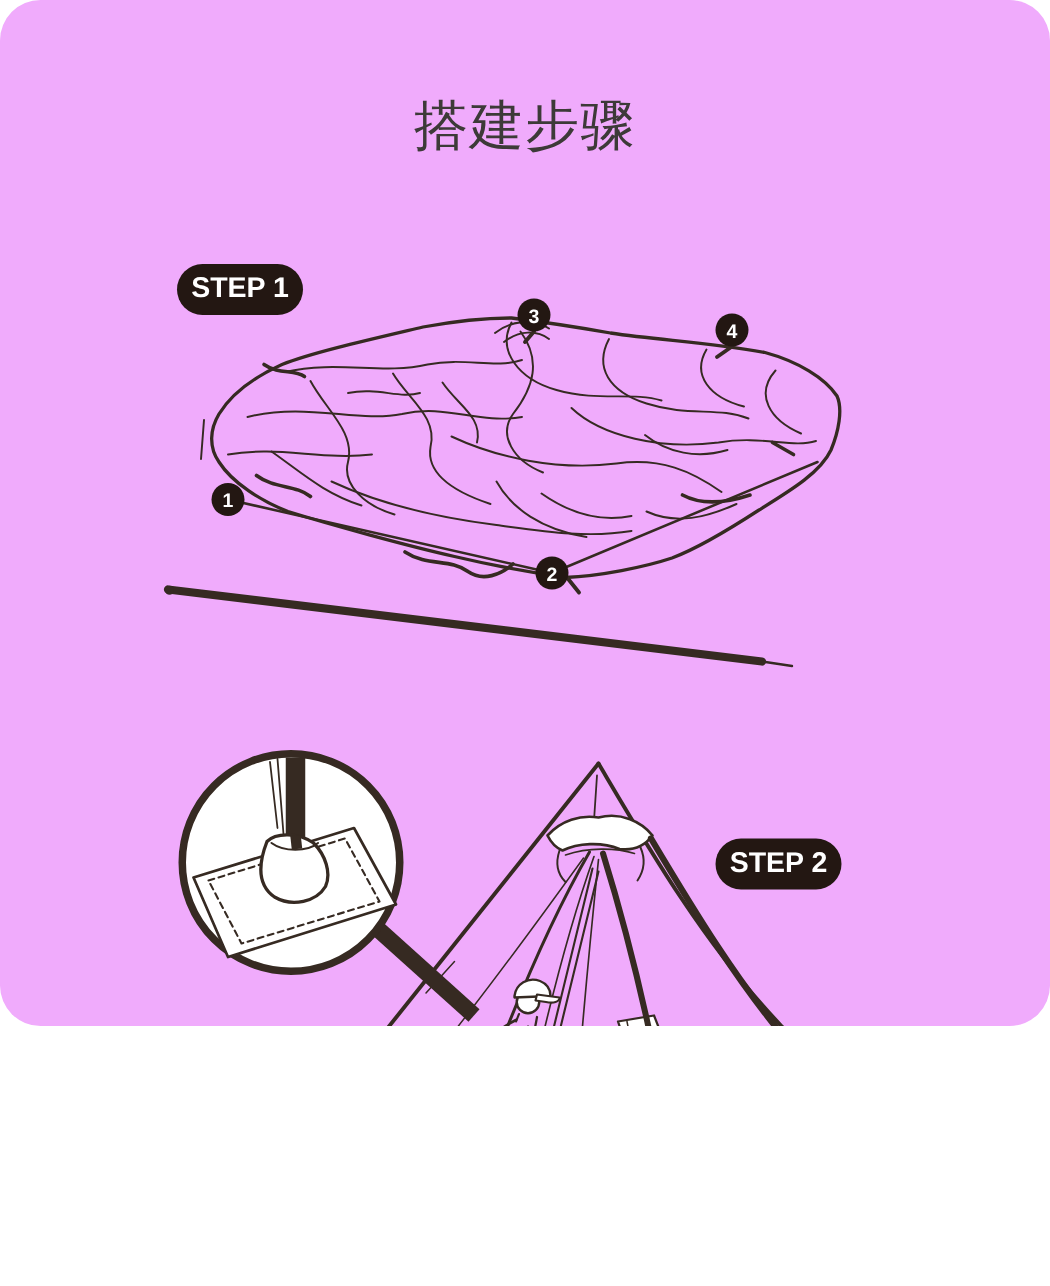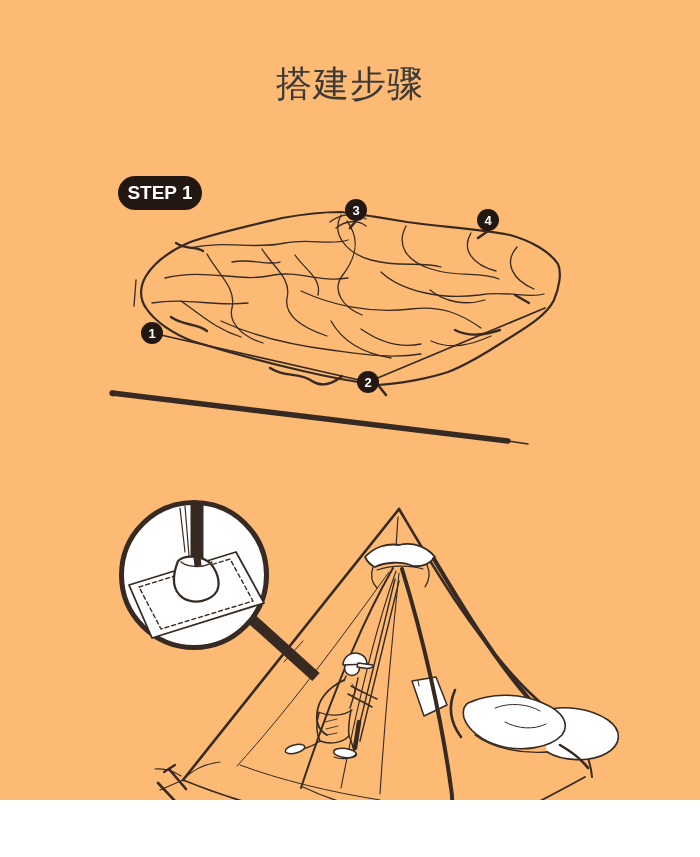--- a/index.html
+++ b/index.html
@@ -1,18 +1,18 @@
 <!DOCTYPE html>
 <html><head>
 <meta charset="utf-8">
 <style>
   html,body{margin:0;padding:0;background:#ffffff;}
   .canvas{
-    position:relative;width:700px;height:800px;background:#fdba74;
-    overflow:hidden;font-family:"Liberation Sans",sans-serif;
+    position:relative;width:700px;height:684px;background:#f0abfc;
+    overflow:hidden;font-family:"Liberation Sans",sans-serif;border-radius:27px;
   }
   .page-title{
     position:absolute;left:0;top:60px;width:700px;text-align:center;
     font-family:"Liberation Serif","DejaVu Serif",serif;
     font-size:36px;font-weight:400;color:#3d3a38;letter-spacing:1px;
   }
   .art{position:absolute;left:0;top:0;width:700px;height:857px;color:#362a22;}
   .art path,.art line,.art circle,.art ellipse{vector-effect:none;}
   .step-pill{
     position:absolute;width:84px;height:34px;background:#231712;border-radius:17px;
@@ -180,19 +180,20 @@
       <path stroke-width="1.2" d="M180,508 L185,552"></path>
       <path stroke-width="13" stroke-linecap="butt" d="M197,505 L197,561"></path>
       <path stroke-width="8" stroke-linecap="butt" d="M197,558 L199,569"></path>
       <path stroke-width="2.2" fill="#ffffff" d="M178,561 C171,579 173,591 183,598 C195,605 211,601 217,591 C221,582 217,570 209,562 C199,555 184,555 178,561 Z"></path>
       <path stroke-width="1.4" d="M181,562 C189,568 205,568 212,562"></path>
       <path stroke-width="7" stroke-linecap="butt" d="M197,557 L198,566"></path>
     </g>
   </svg>
 
   <div class="step-pill pill-step1">STEP 1</div>
+  <div class="step-pill pill-step2">STEP 2</div>
 
   <div class="marker" style="left:141px;top:322px;">1</div>
   <div class="marker" style="left:357px;top:371px;">2</div>
   <div class="marker" style="left:345px;top:199px;">3</div>
   <div class="marker" style="left:477px;top:209px;">4</div>
 
 </div>
 
 </body></html>

